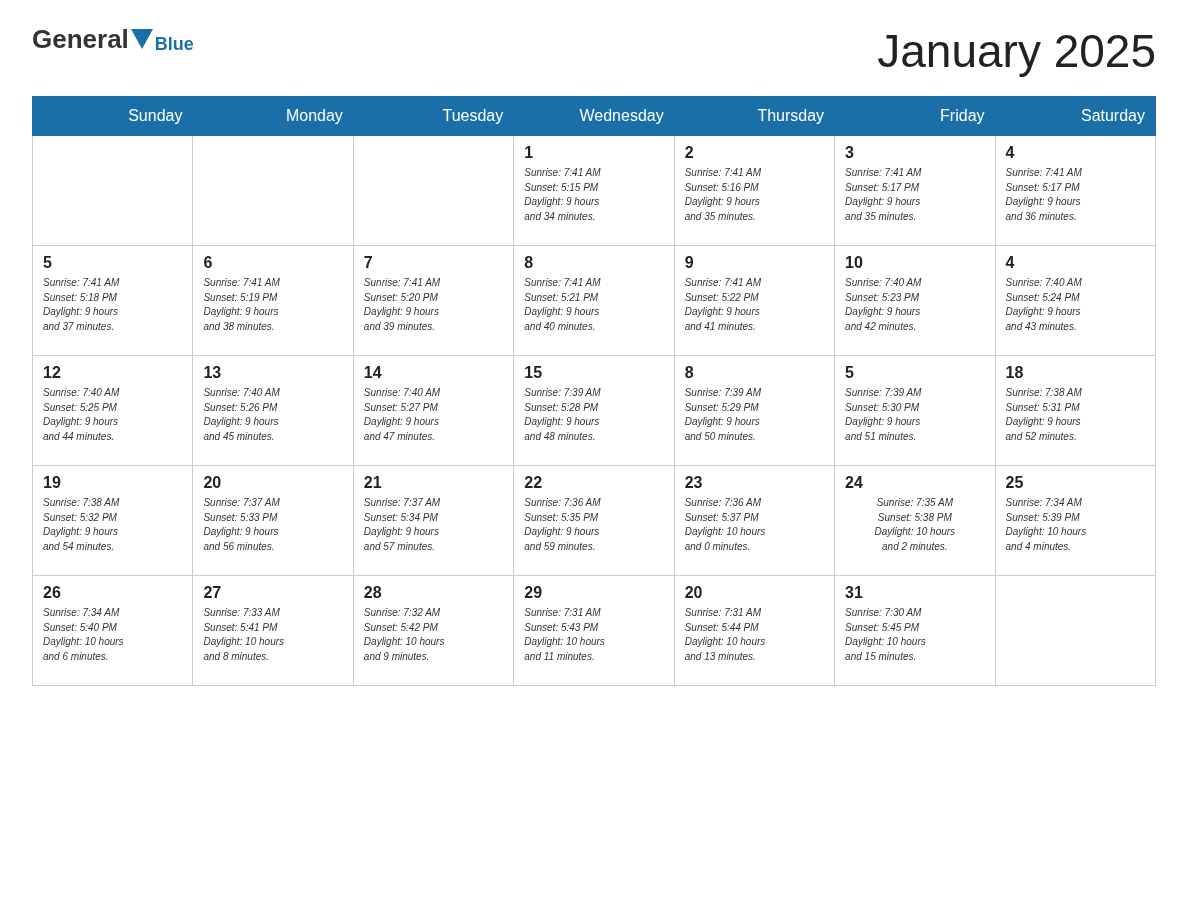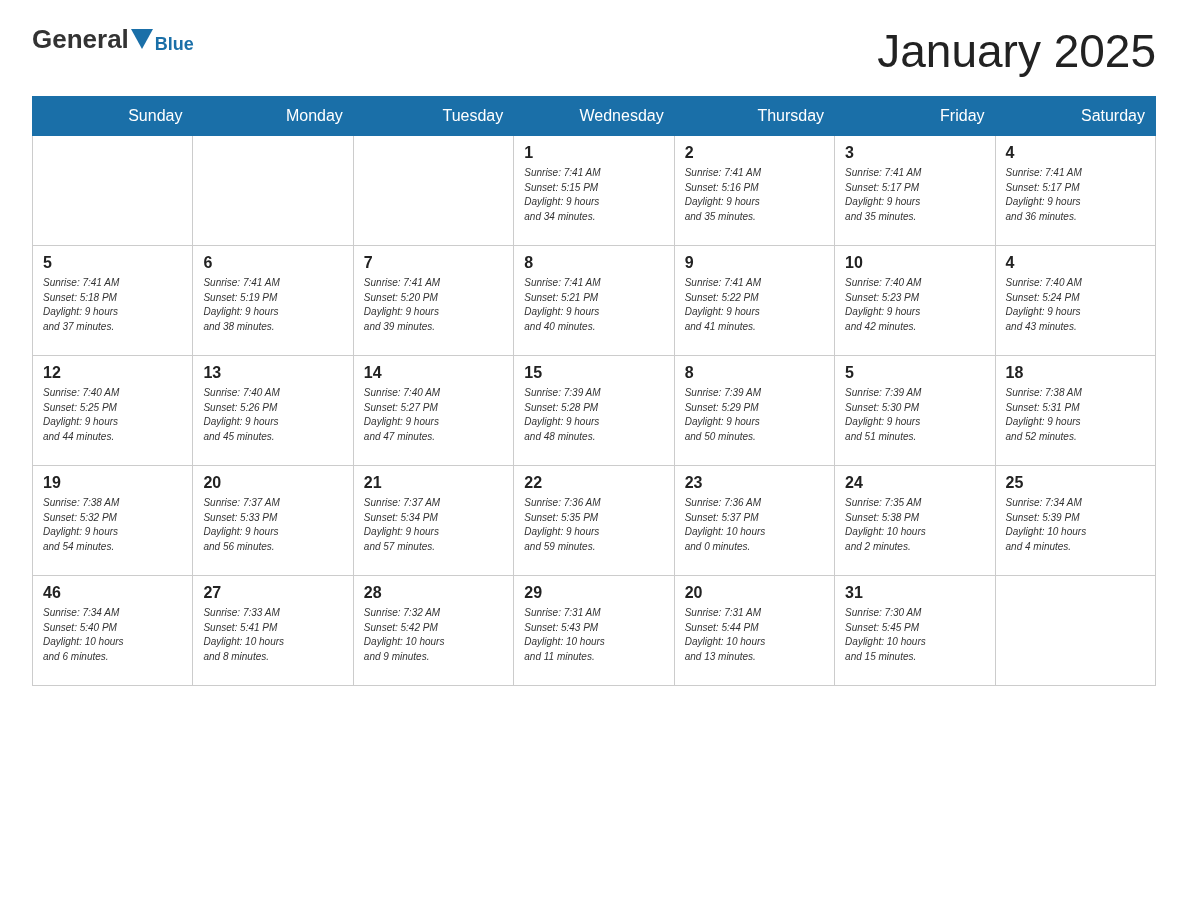--- a/index.html
+++ b/index.html
@@ -275,36 +275,36 @@
         </td>
         <td>
           <div class="day-number">23</div>
           <div class="day-info" style="white-space: pre-line;">Sunrise: 7:36 AM
 Sunset: 5:37 PM
 Daylight: 10 hours
 and 0 minutes.</div>
         </td>
         <td>
           <div class="day-number">24</div>
-          <div class="day-info" style="white-space: pre-line;">Sunrise: 7:35 AM
+          <div class="day-info" style="white-space: pre-line; text-align: center;">Sunrise: 7:35 AM
 Sunset: 5:38 PM
 Daylight: 10 hours
 and 2 minutes.</div>
         </td>
         <td>
           <div class="day-number">25</div>
           <div class="day-info" style="white-space: pre-line;">Sunrise: 7:34 AM
 Sunset: 5:39 PM
 Daylight: 10 hours
 and 4 minutes.</div>
         </td>
       </tr>
       <tr>
         <td>
-          <div class="day-number">46</div>
+          <div class="day-number">26</div>
           <div class="day-info" style="white-space: pre-line;">Sunrise: 7:34 AM
 Sunset: 5:40 PM
 Daylight: 10 hours
 and 6 minutes.</div>
         </td>
         <td>
           <div class="day-number">27</div>
           <div class="day-info" style="white-space: pre-line;">Sunrise: 7:33 AM
 Sunset: 5:41 PM
 Daylight: 10 hours

